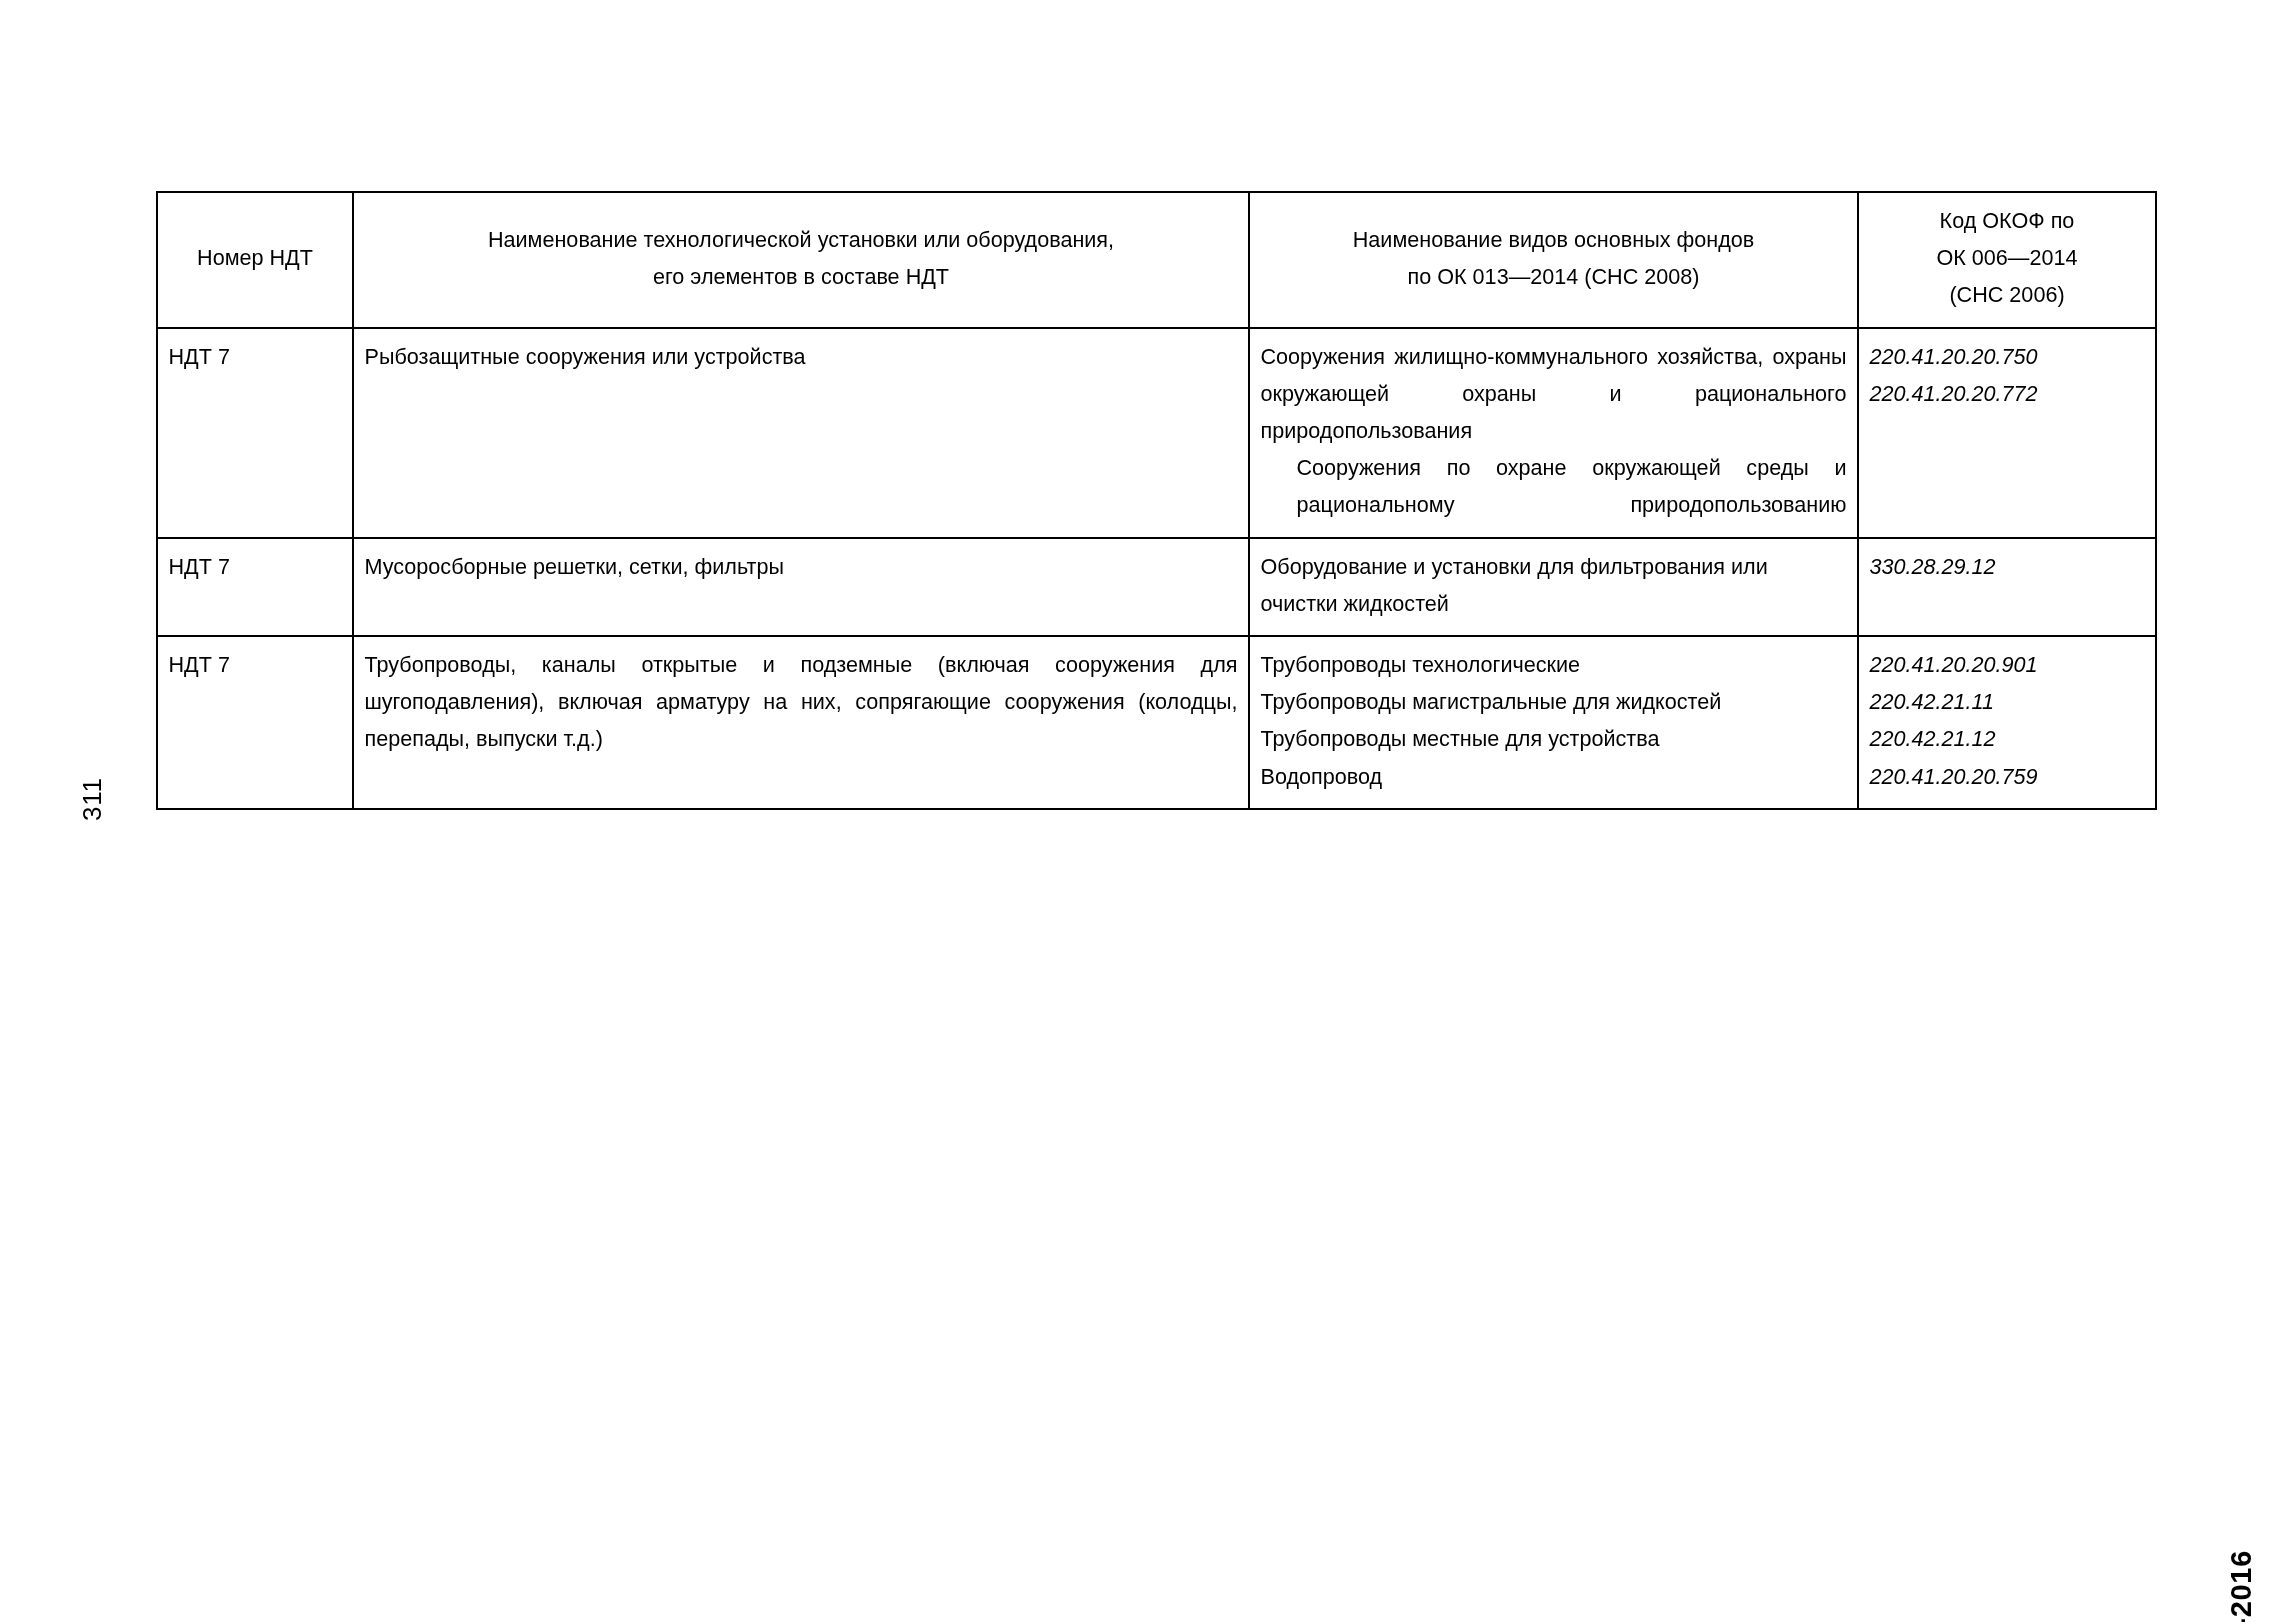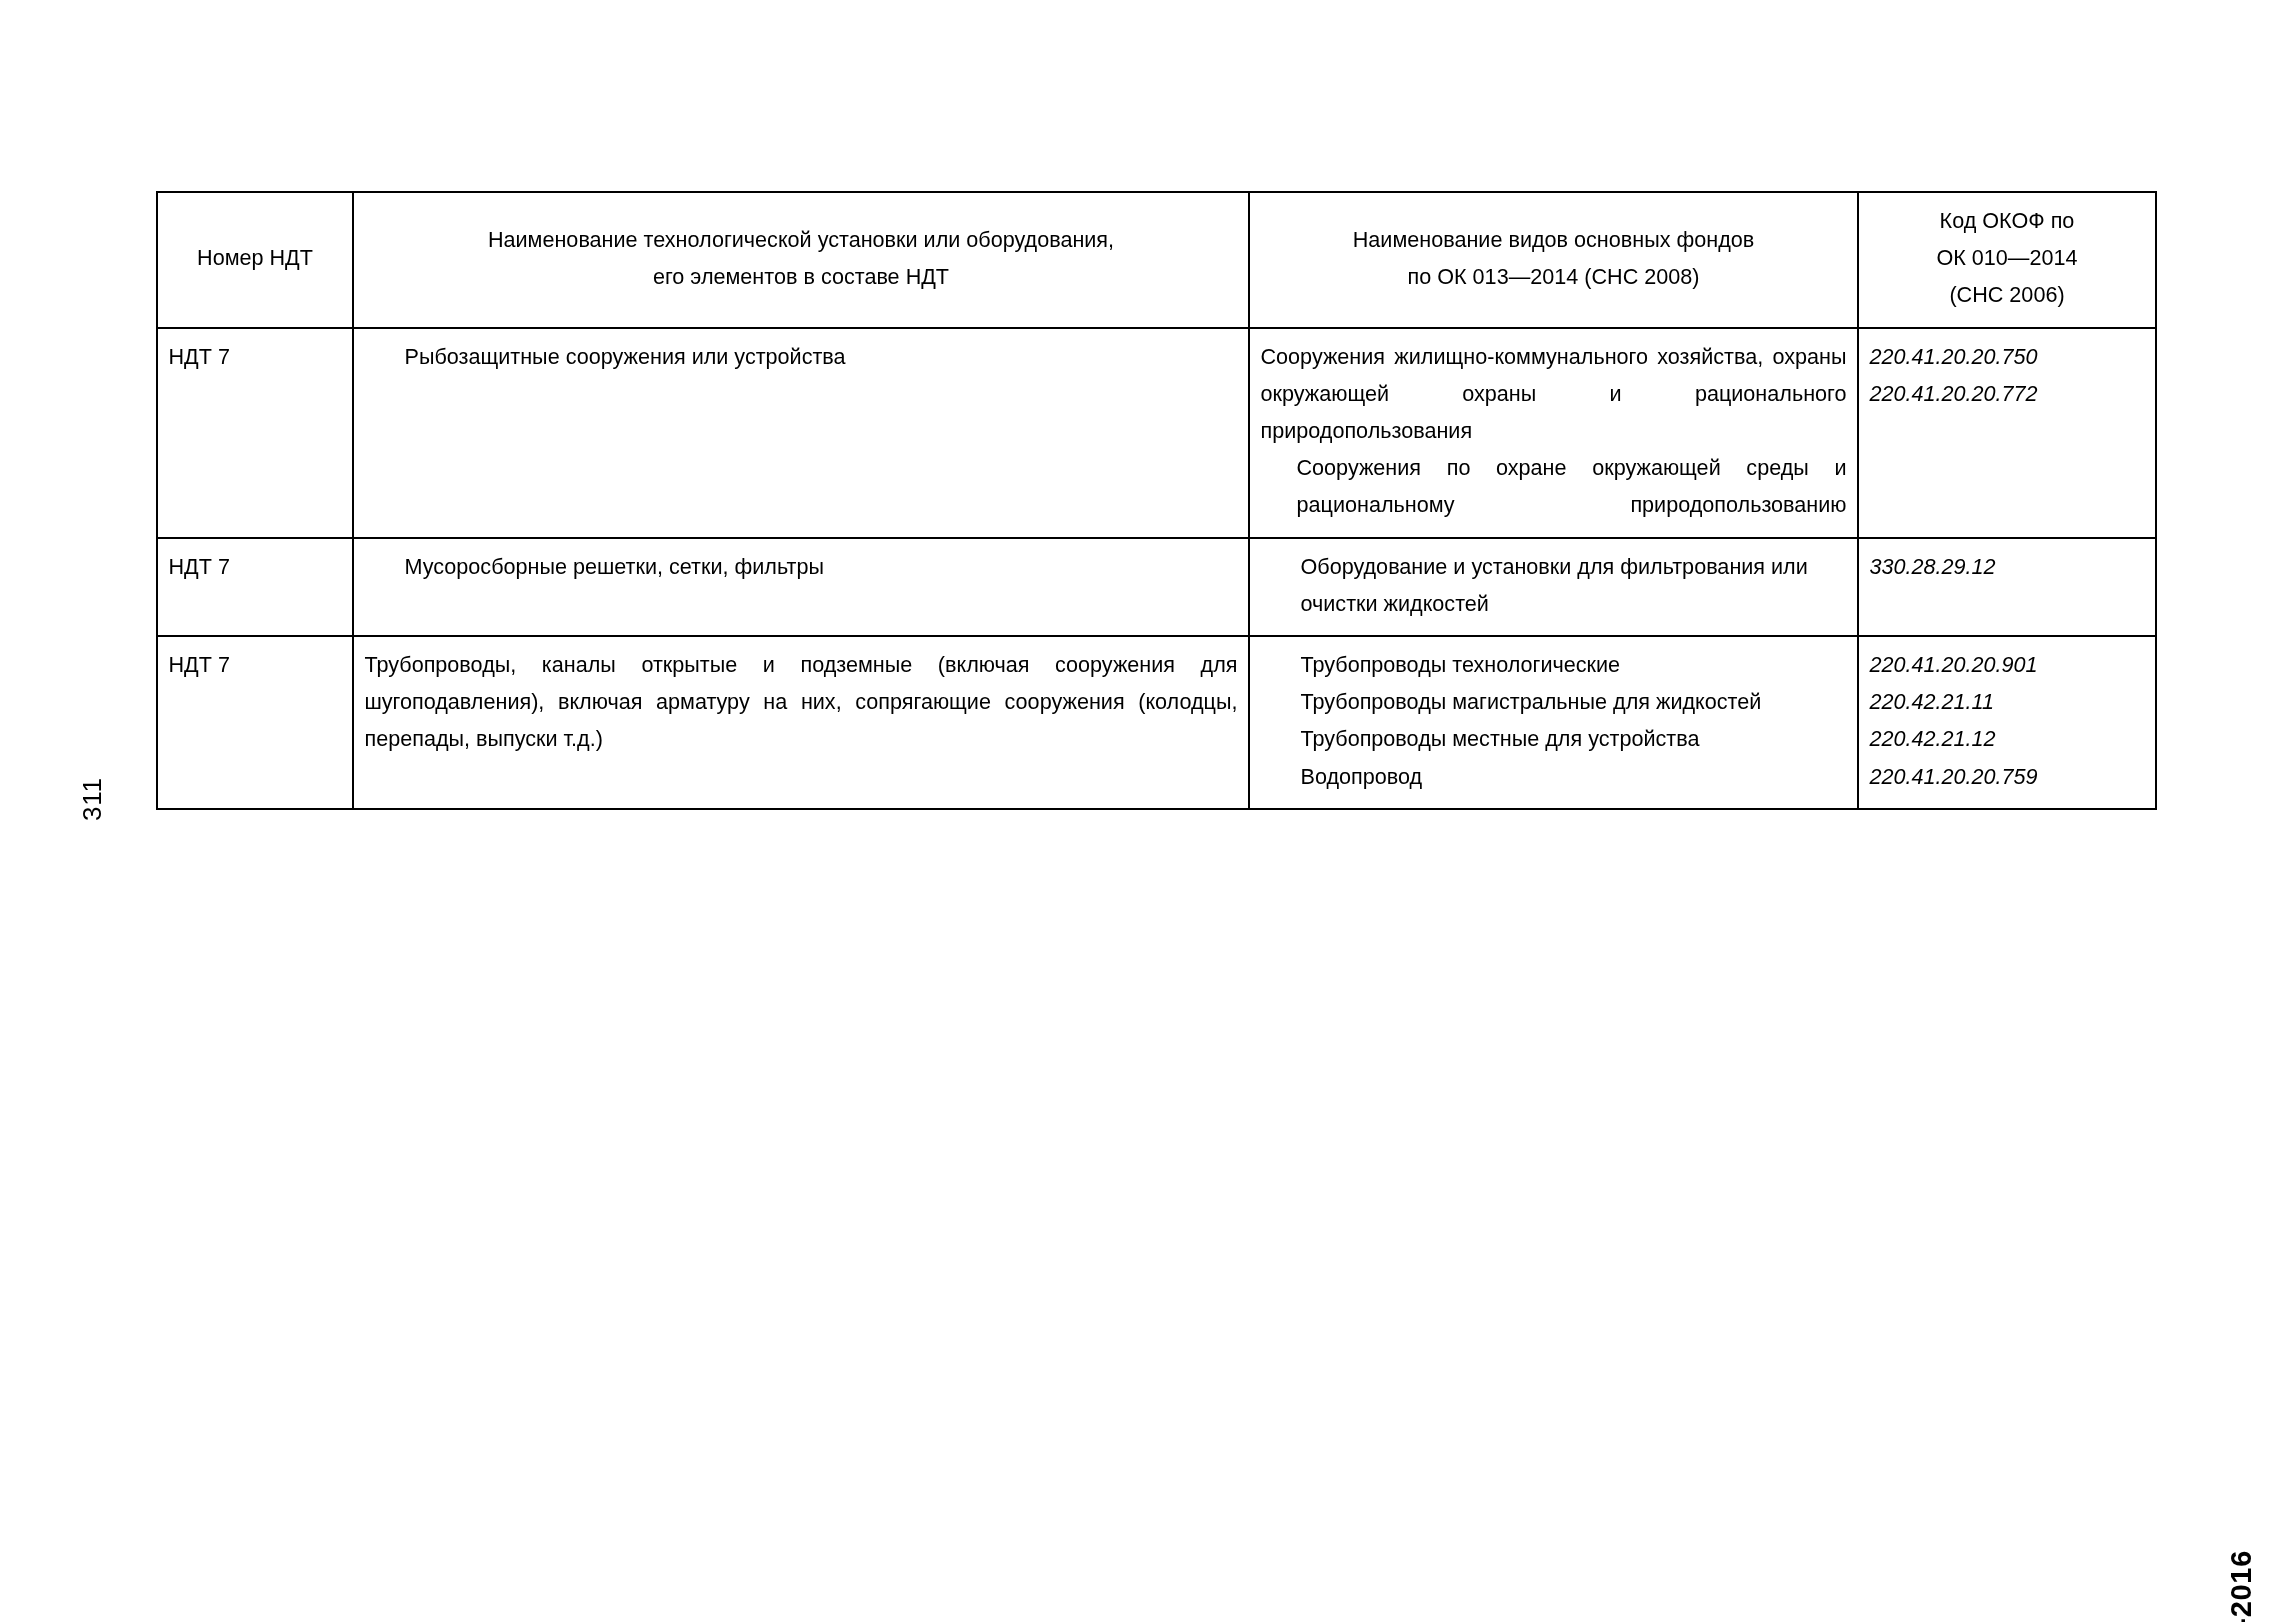--- a/index.html
+++ b/index.html
@@ -90,21 +90,20 @@
     text-align-last: left;
   }
   .cell-just-full {
     display: block;
     text-align: justify;
     text-align-last: justify;
     margin-left: 36px;
   }
   .para {
     display: block;
-    margin-left: 40px;
   }
   .code-line {
     display: block;
     font-style: italic;
   }
 </style>
 </head>
 <body>
 
 <div class="page">
@@ -127,21 +126,21 @@
           <td>
             <span class="hdr-line">Наименование технологической установки или оборудования,</span>
             <span class="hdr-line">его элементов в составе НДТ</span>
           </td>
           <td>
             <span class="hdr-line">Наименование видов основных фондов</span>
             <span class="hdr-line">по ОК 013—2014 (СНС 2008)</span>
           </td>
           <td>
             <span class="hdr-line">Код ОКОФ по</span>
-            <span class="hdr-line">ОК 010—2014</span>
+            <span class="hdr-line">ОК 006—2014</span>
             <span class="hdr-line">(СНС 2006)</span>
           </td>
         </tr>
       </thead>
       <tbody>
 
         <tr>
           <td>НДТ 7</td>
           <td>
             <span class="para">Рыбозащитные сооружения или устройства</span>

